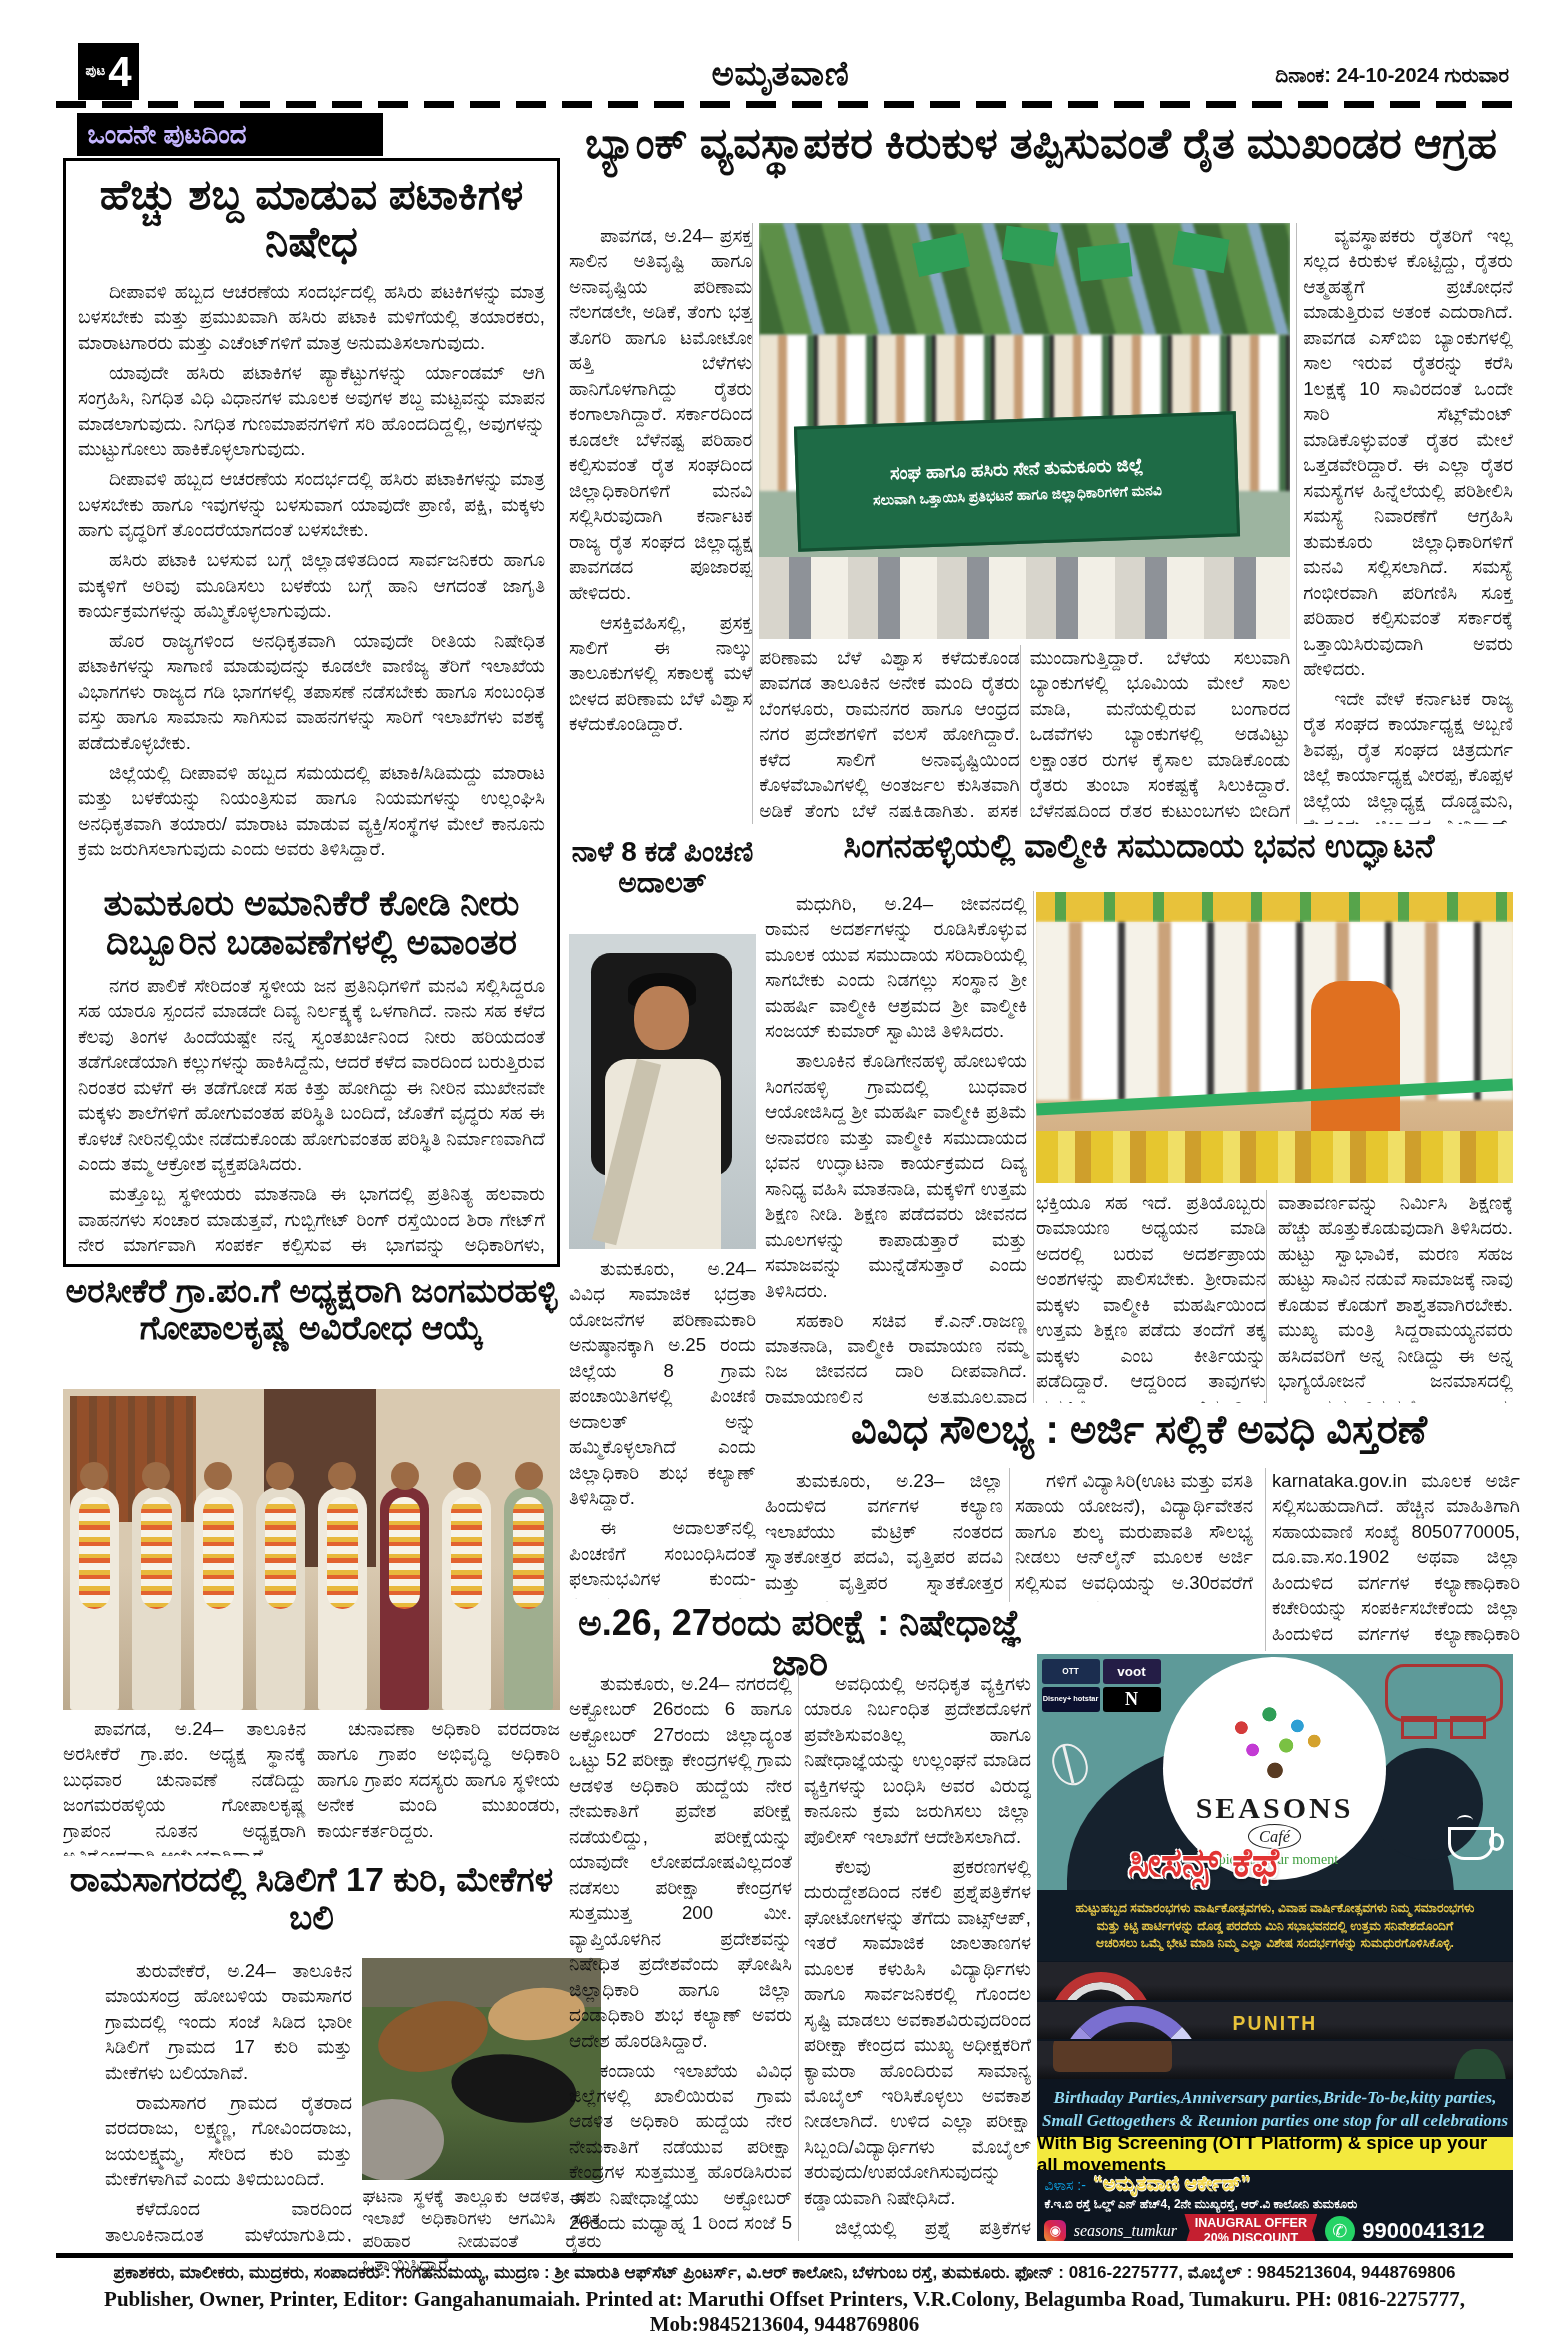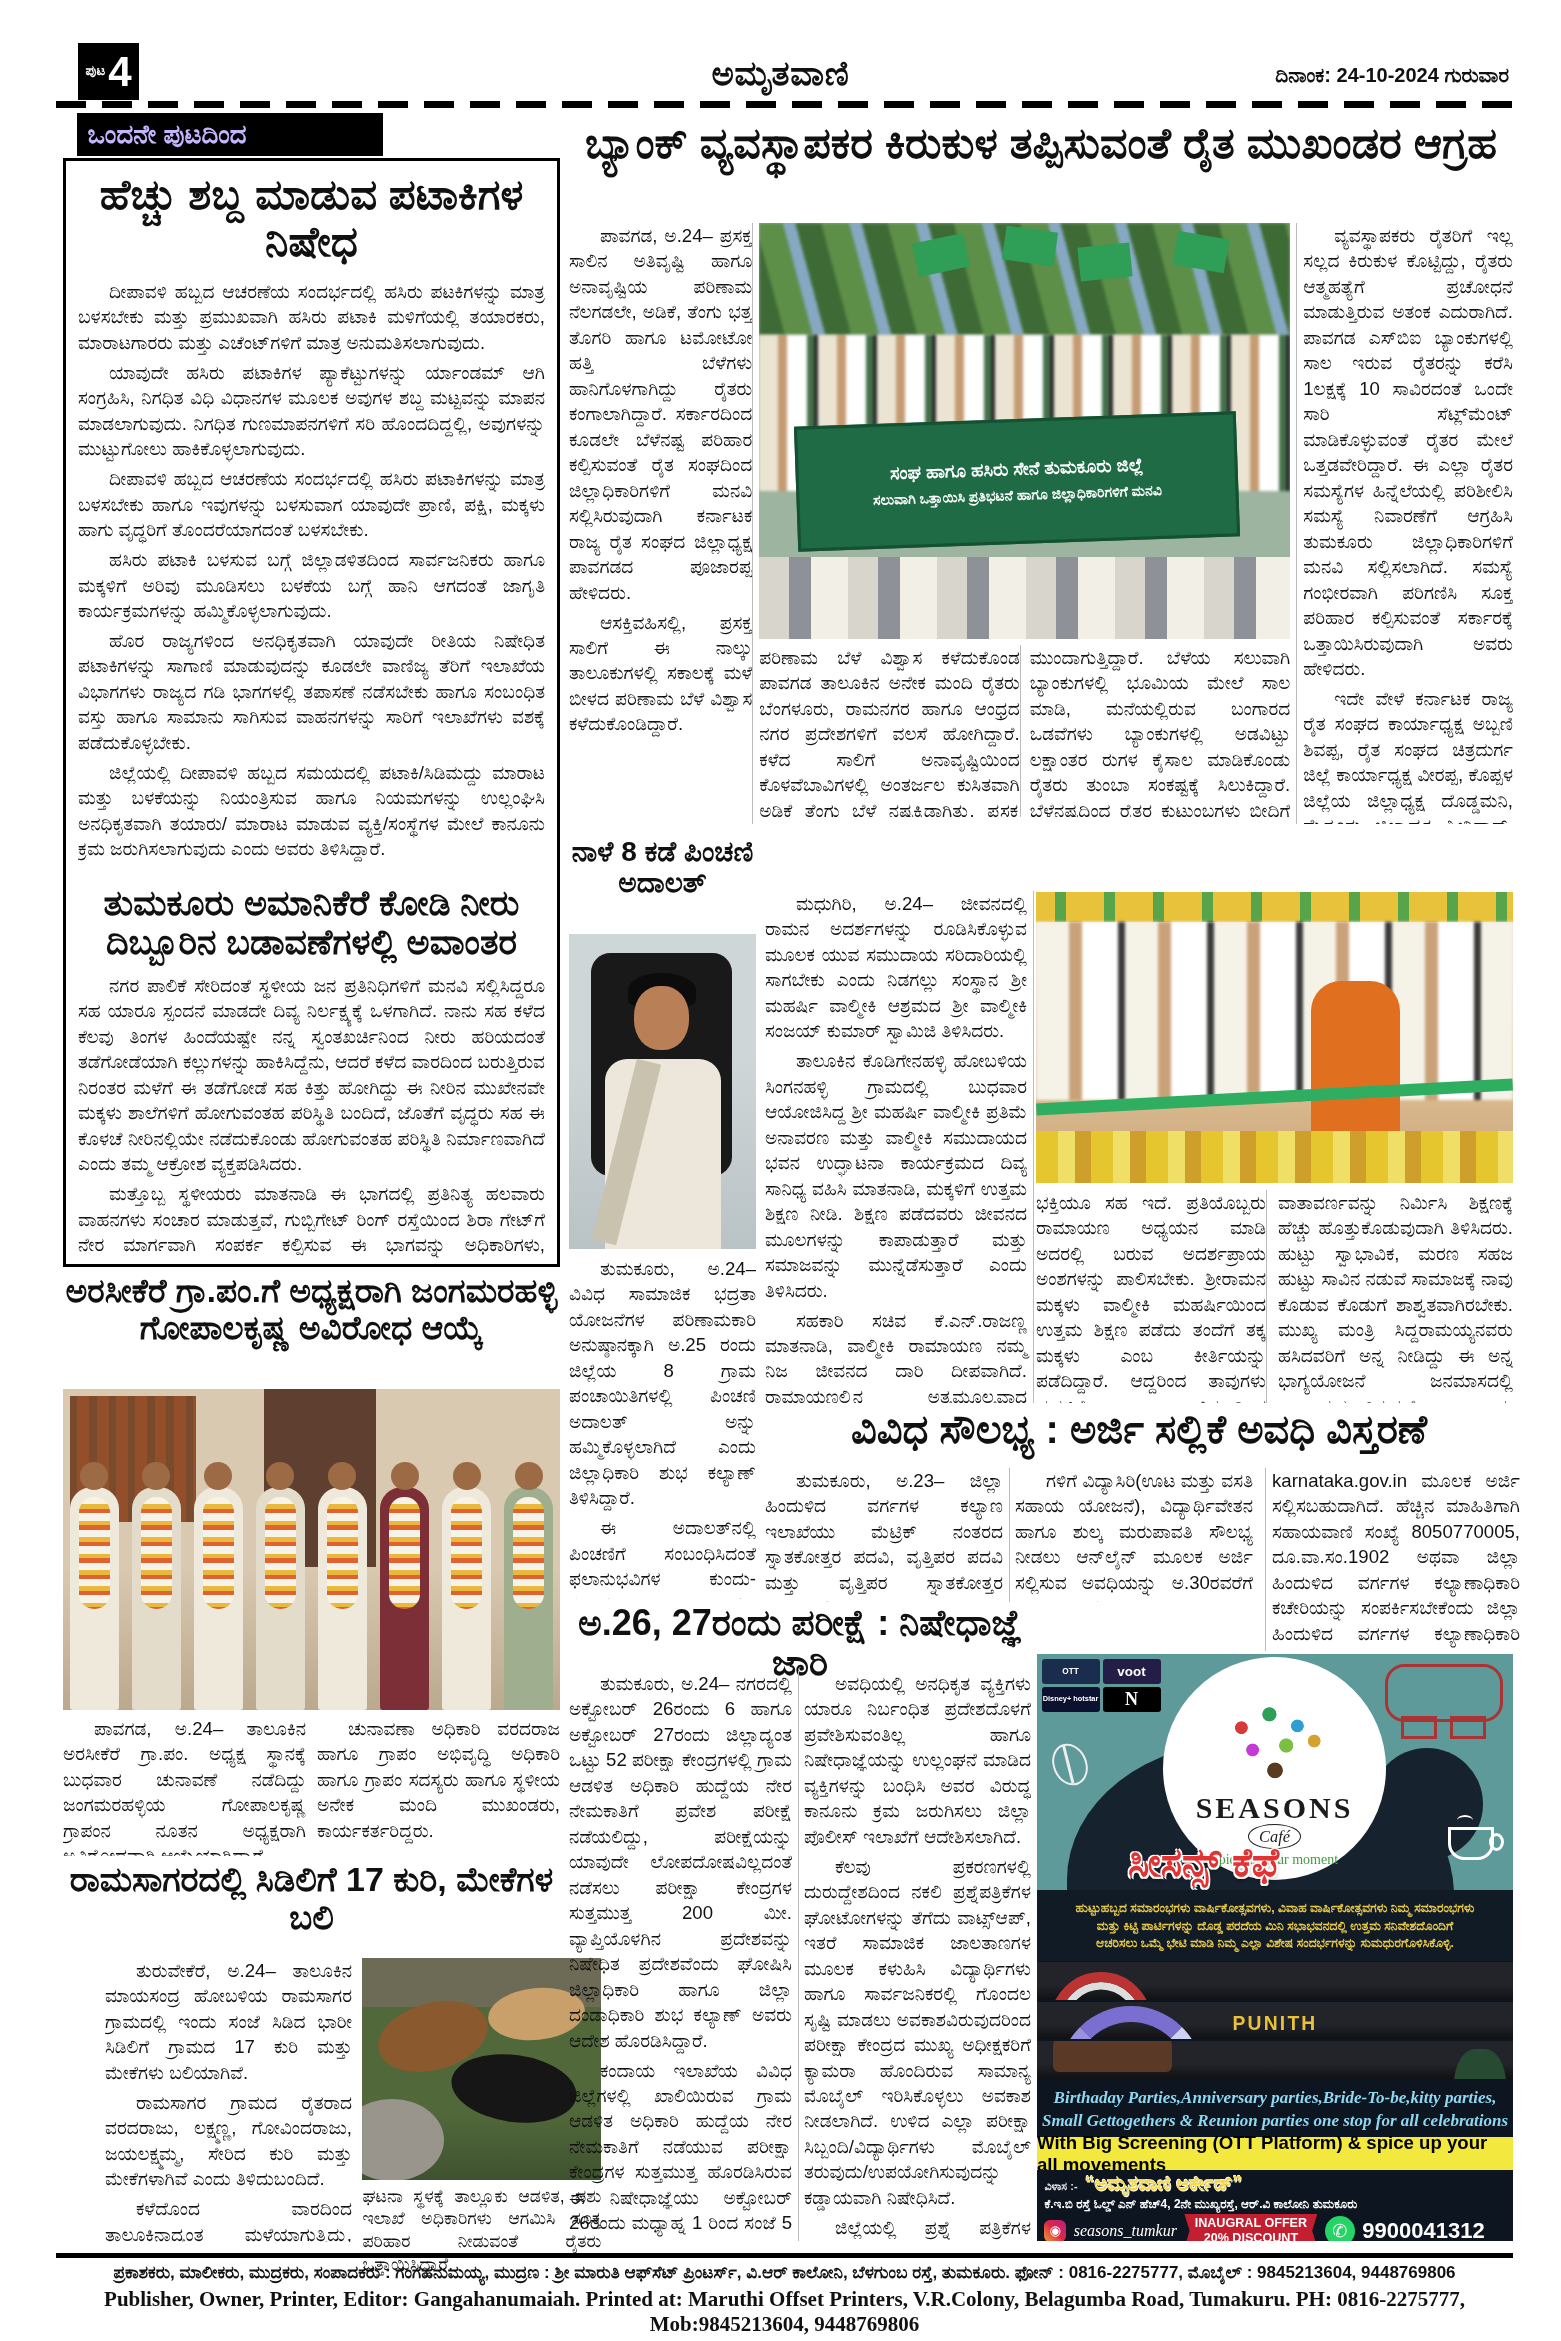--- a/index.html
+++ b/index.html
@@ -157,21 +157,21 @@
   .ap3::after{content:"";position:absolute;left:16.4px;bottom:7.4px;width:119px;height:52px;background:#5a3a26;border-radius:50% 50% 6px 6px;}
   .ap3::before{content:"";position:absolute;right:7.4px;top:7.4px;width:52px;height:89px;background:#274a33;border-radius:40%;}
   .ad-script{position:absolute;top:427px;left:0;width:100%;height:57px;background:#0d1520;color:#8fd8f2;
      font-family:"Liberation Serif",serif;font-style:italic;font-weight:700;text-align:center;
      display:flex;flex-direction:column;justify-content:center;gap:3px;font-size:17px;}
   .ad-yellow{position:absolute;top:483px;left:0;width:100%;height:33px;background:#f3e93e;color:#000;
      font-size:18.6px;font-weight:800;display:flex;align-items:center;justify-content:center;}
   .ad-bottom{position:absolute;top:516px;left:0;width:100%;height:71px;background:#0d1520;color:#fff;
      padding:3px 7.4px;box-sizing:border-box;}
   .adr1{display:flex;align-items:baseline;gap:7.4px;}
-  .adr1 .lbl{color:#e5e5e5;font-size:11px;font-weight:700;}
+  .adr1 .lbl{color:#0ea5e9;font-size:14px;font-weight:400;}
   .adr1 .nm{color:#f3d74a;font-size:19.3px;font-weight:800;
      text-shadow:-0.7px -0.7px 0 #fff,0.7px 0.7px 0 #fff;}
   .adr2{font-size:12px;font-weight:700;margin-top:1.5px;}
   .adr3{display:flex;align-items:center;gap:7.4px;margin-top:3px;}
   .ig{width:22px;height:22px;border-radius:6px;background:linear-gradient(45deg,#f09433,#e6683c,#dc2743,#cc2366,#bc1888);
      display:flex;align-items:center;justify-content:center;color:#fff;font-size:13.4px;}
   .ighandle{font-family:"Liberation Serif",serif;font-style:italic;font-size:16px;}
   .ribbon{background:#c41f30;color:#fff;font-weight:800;font-size:12.6px;text-align:center;line-height:1.2;
      padding:2.2px 10.4px;clip-path:polygon(0 0,100% 0,96% 50%,100% 100%,0 100%,4% 50%);}
   .wa{width:30px;height:30px;border-radius:50%;background:#25d366;color:#fff;display:flex;align-items:center;justify-content:center;font-size:18px;}
@@ -300,20 +300,21 @@
     <div class="wp-hair"></div>
     <div class="wp-head"></div>
     <div class="wp-body"></div>
     <div class="wp-sash"></div>
   </div>
   <div class="pentext col">
     <p>ತುಮಕೂರು, ಅ.24– ವಿವಿಧ ಸಾಮಾಜಿಕ ಭದ್ರತಾ ಯೋಜನೆಗಳ ಪರಿಣಾಮಕಾರಿ ಅನುಷ್ಠಾನಕ್ಕಾಗಿ ಅ.25 ರಂದು ಜಿಲ್ಲೆಯ 8 ಗ್ರಾಮ ಪಂಚಾಯಿತಿಗಳಲ್ಲಿ ಪಿಂಚಣಿ ಅದಾಲತ್ ಅನ್ನು ಹಮ್ಮಿಕೊಳ್ಳಲಾಗಿದೆ ಎಂದು ಜಿಲ್ಲಾಧಿಕಾರಿ ಶುಭ ಕಲ್ಯಾಣ್ ತಿಳಿಸಿದ್ದಾರೆ.</p>
     <p>ಈ ಅದಾಲತ್‌ನಲ್ಲಿ ಪಿಂಚಣಿಗೆ ಸಂಬಂಧಿಸಿದಂತೆ ಫಲಾನುಭವಿಗಳ ಕುಂದು-ಕೊರತೆಗಳನ್ನು ಆಲಿಸಿ ಪರಿಹರಿಸಲು ಕ್ರಮ ಕೈಗೊಳ್ಳಲಾಗುವುದು. ಅ.25 ರಂದು ಜಿಲ್ಲೆಯ ಶಿರಾ ತಾಲೂಕಿನ ಬೇವಿನಹಳ್ಳಿ, ತುರುವೇಕೆರೆ ತಾಲೂಕಿನ ಅರೇಮಲ್ಲೇನಹಳ್ಳಿ, ತಿಪಟೂರು ತಾಲೂಕಿನ ಗುಡಿಗೊಂಡನಹಳ್ಳಿ, ಮಧುಗಿರಿ ತಾಲೂಕಿನ ಬೇಡತ್ತೂರು, ತುಮಕೂರು ತಾಲೂಕಿನ ಚನ್ನೇನಹಳ್ಳಿ, ಕುಣಿಗಲ್ ತಾಲೂಕಿನ ಹಳೇವೂರು; ಕೊರಟಗೆರೆ ತಾಲೂಕಿನ ಬೂದಗವಿ; ಪಾವಗಡ ತಾಲೂಕಿನ ಸಾಸಲಕುಂಟೆ ಗ್ರಾಮ ಪಂಚಾಯಿತಿಗಳಲ್ಲಿ ಪಿಂಚಣಿ ಅದಾಲತ್ ನಡೆಯಲಿದ್ದು, ಪಿಂಚಣಿದಾರರು ಅದಾಲತ್‌ನಲ್ಲಿ ಭಾಗವಹಿಸಿ ತಮ್ಮ ಸಮಸ್ಯೆಗಳನ್ನು ಸಲ್ಲಿಸಿ ಪರಿಹರಿಸಿಕೊಳ್ಳಬಹುದು ಎಂದು ಅವರು ಮನವಿ ಮಾಡಿದ್ದಾರೆ.</p>
   </div>
 
+  <div class="hd valhead">ಸಿಂಗನಹಳ್ಳಿಯಲ್ಲಿ ವಾಲ್ಮೀಕಿ ಸಮುದಾಯ ಭವನ ಉದ್ಘಾಟನೆ</div>
   <div class="valc1 col rule-r" style="padding-right:6px;">
     <p>ಮಧುಗಿರಿ, ಅ.24– ಜೀವನದಲ್ಲಿ ರಾಮನ ಅದರ್ಶಗಳನ್ನು ರೂಡಿಸಿಕೊಳ್ಳುವ ಮೂಲಕ ಯುವ ಸಮುದಾಯ ಸರಿದಾರಿಯಲ್ಲಿ ಸಾಗಬೇಕು ಎಂದು ನಿಡಗಲ್ಲು ಸಂಸ್ಥಾನ ಶ್ರೀ ಮಹರ್ಷಿ ವಾಲ್ಮೀಕಿ ಆಶ್ರಮದ ಶ್ರೀ ವಾಲ್ಮೀಕಿ ಸಂಜಯ್ ಕುಮಾರ್ ಸ್ವಾಮಿಜಿ ತಿಳಿಸಿದರು.</p>
     <p>ತಾಲೂಕಿನ ಕೊಡಿಗೇನಹಳ್ಳಿ ಹೋಬಳಿಯ ಸಿಂಗನಹಳ್ಳಿ ಗ್ರಾಮದಲ್ಲಿ ಬುಧವಾರ ಆಯೋಜಿಸಿದ್ದ ಶ್ರೀ ಮಹರ್ಷಿ ವಾಲ್ಮೀಕಿ ಪ್ರತಿಮೆ ಅನಾವರಣ ಮತ್ತು ವಾಲ್ಮೀಕಿ ಸಮುದಾಯದ ಭವನ ಉದ್ಘಾಟನಾ ಕಾರ್ಯಕ್ರಮದ ದಿವ್ಯ ಸಾನಿಧ್ಯ ವಹಿಸಿ ಮಾತನಾಡಿ, ಮಕ್ಕಳಿಗೆ ಉತ್ತಮ ಶಿಕ್ಷಣ ನೀಡಿ. ಶಿಕ್ಷಣ ಪಡೆದವರು ಜೀವನದ ಮೂಲಗಳನ್ನು ಕಾಪಾಡುತ್ತಾರೆ ಮತ್ತು ಸಮಾಜವನ್ನು ಮುನ್ನೆಡೆಸುತ್ತಾರೆ ಎಂದು ತಿಳಿಸಿದರು.</p>
     <p>ಸಹಕಾರಿ ಸಚಿವ ಕೆ.ಎನ್.ರಾಜಣ್ಣ ಮಾತನಾಡಿ, ವಾಲ್ಮೀಕಿ ರಾಮಾಯಣ ನಮ್ಮ ನಿಜ ಜೀವನದ ದಾರಿ ದೀಪವಾಗಿದೆ. ರಾಮಾಯಣಲ್ಲಿನ ಅತ್ಯಮೂಲ್ಯವಾದ ಮೌಲ್ಯಗಳು ಜೀವನದ ಮಾರ್ಗದರ್ಶಿಯಾಗಿ ಪಾಲಿಸುತ್ತಿದ್ದು, ಶ್ರೀರಾಮ ದೇವರೆಂಬ ಭಾವನೆ ನಮ್ಮಲ್ಲಿ ರೂಡಿಯಲ್ಲಿದೆ ಮತ್ತು</p>
   </div>
   <div class="valphoto">
     <div class="vp-garl"></div>
     <div class="vp-crowd"></div>
     <div class="vp-saffron"></div>
     <div class="vp-ribbon"></div>

